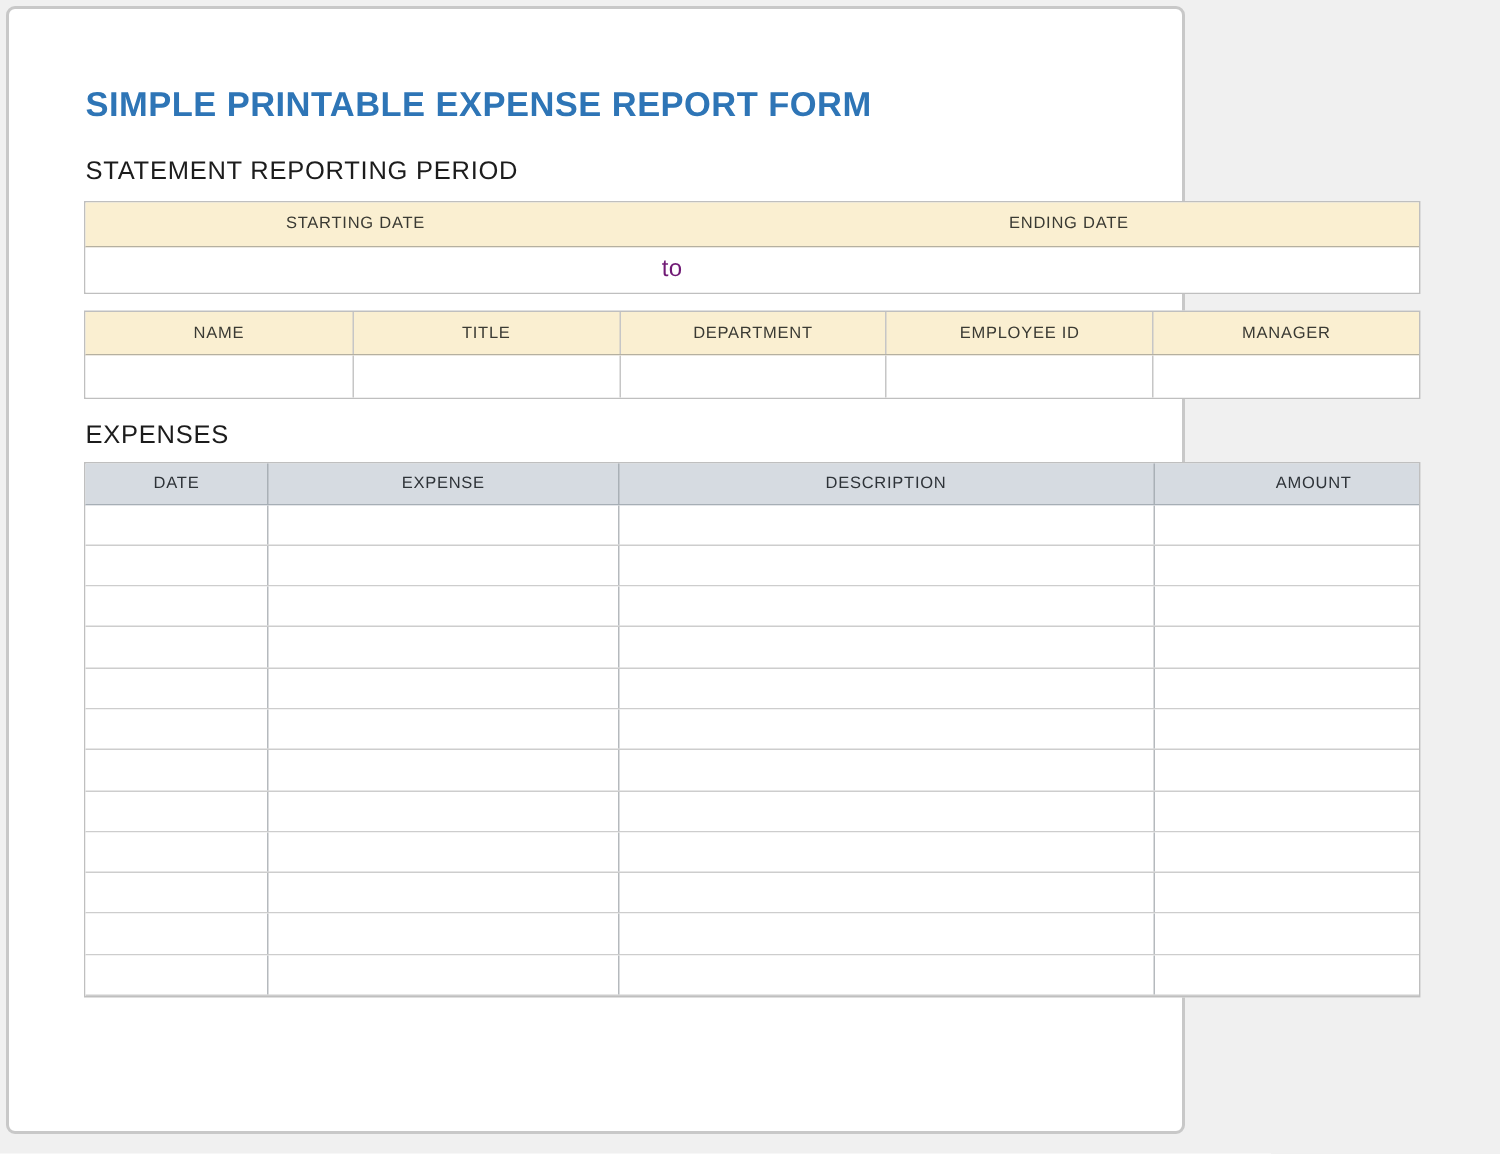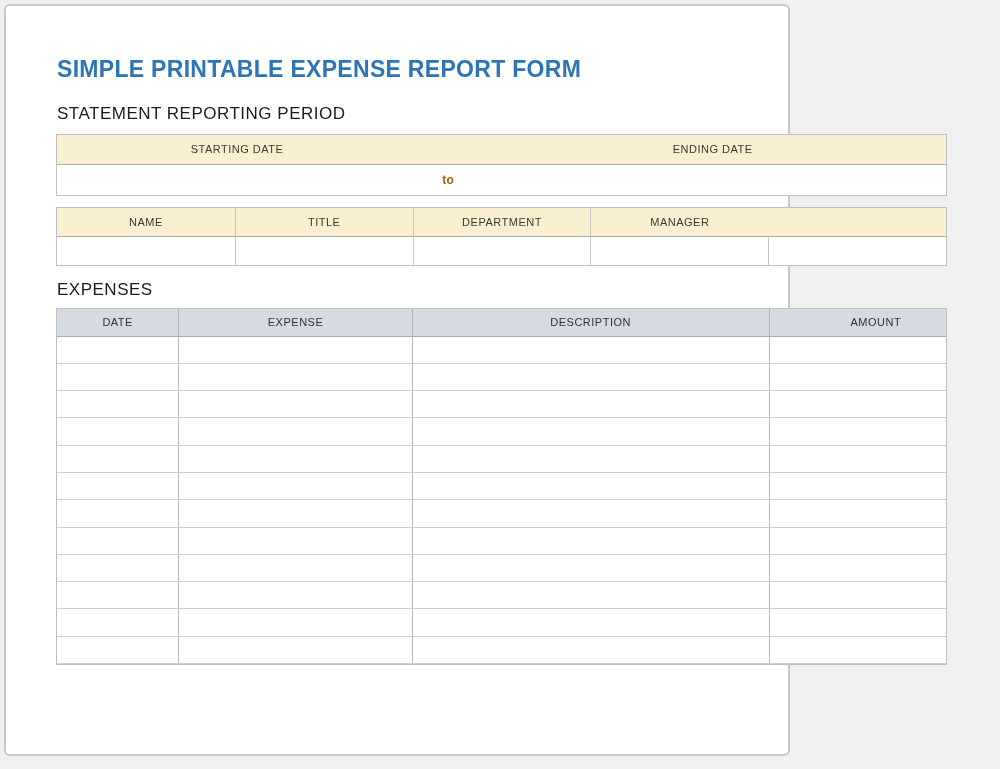--- a/index.html
+++ b/index.html
@@ -49,21 +49,21 @@
     overflow: hidden; white-space: nowrap;
   }
 
   
   .period-table { margin-top: 10px; }
   .period-header { height: 30px; background: var(--cream, #FAEFD1); border-bottom: 1px solid #B5B0A0; }
   .period-body   { height: 30px; background: #fff; }
   .p-c1 { width: 40.5%; }
   .p-c2 { width: 7%; }
   .p-c3 { flex: 1; }
-  .to-label { font-size: 12px; color: #a16207; letter-spacing: 0.3px; font-weight: bold; }
+  .to-label { font-size: 16px; color: #701a75; letter-spacing: 0.3px; }
 
   
   .emp-table { margin-top: 11px; }
   .emp-header { height: 29px; background: var(--cream, #FAEFD1); border-bottom: 1px solid #B5B0A0; }
   .emp-body   { height: 28px; background: #fff; }
   .emp-header .cell, .emp-body .cell { width: 20%; }
   .emp-header .cell + .cell, .emp-body .cell + .cell { border-left: 1px solid #C6C6C6; }
 
   
   .exp-table { margin-top: 8px; }
@@ -106,20 +106,21 @@
         <div class="cell p-c2 to-label">to</div>
         <div class="cell p-c3"></div>
       </div>
     </div>
 
     <div class="tbl emp-table">
       <div class="row emp-header">
         <div class="cell">NAME</div>
         <div class="cell">TITLE</div>
         <div class="cell">DEPARTMENT</div>
+        <div class="cell">EMPLOYEE ID</div>
         <div class="cell">MANAGER</div>
       </div>
       <div class="row emp-body">
         <div class="cell"></div>
         <div class="cell"></div>
         <div class="cell"></div>
         <div class="cell"></div>
         <div class="cell"></div>
       </div>
     </div>

